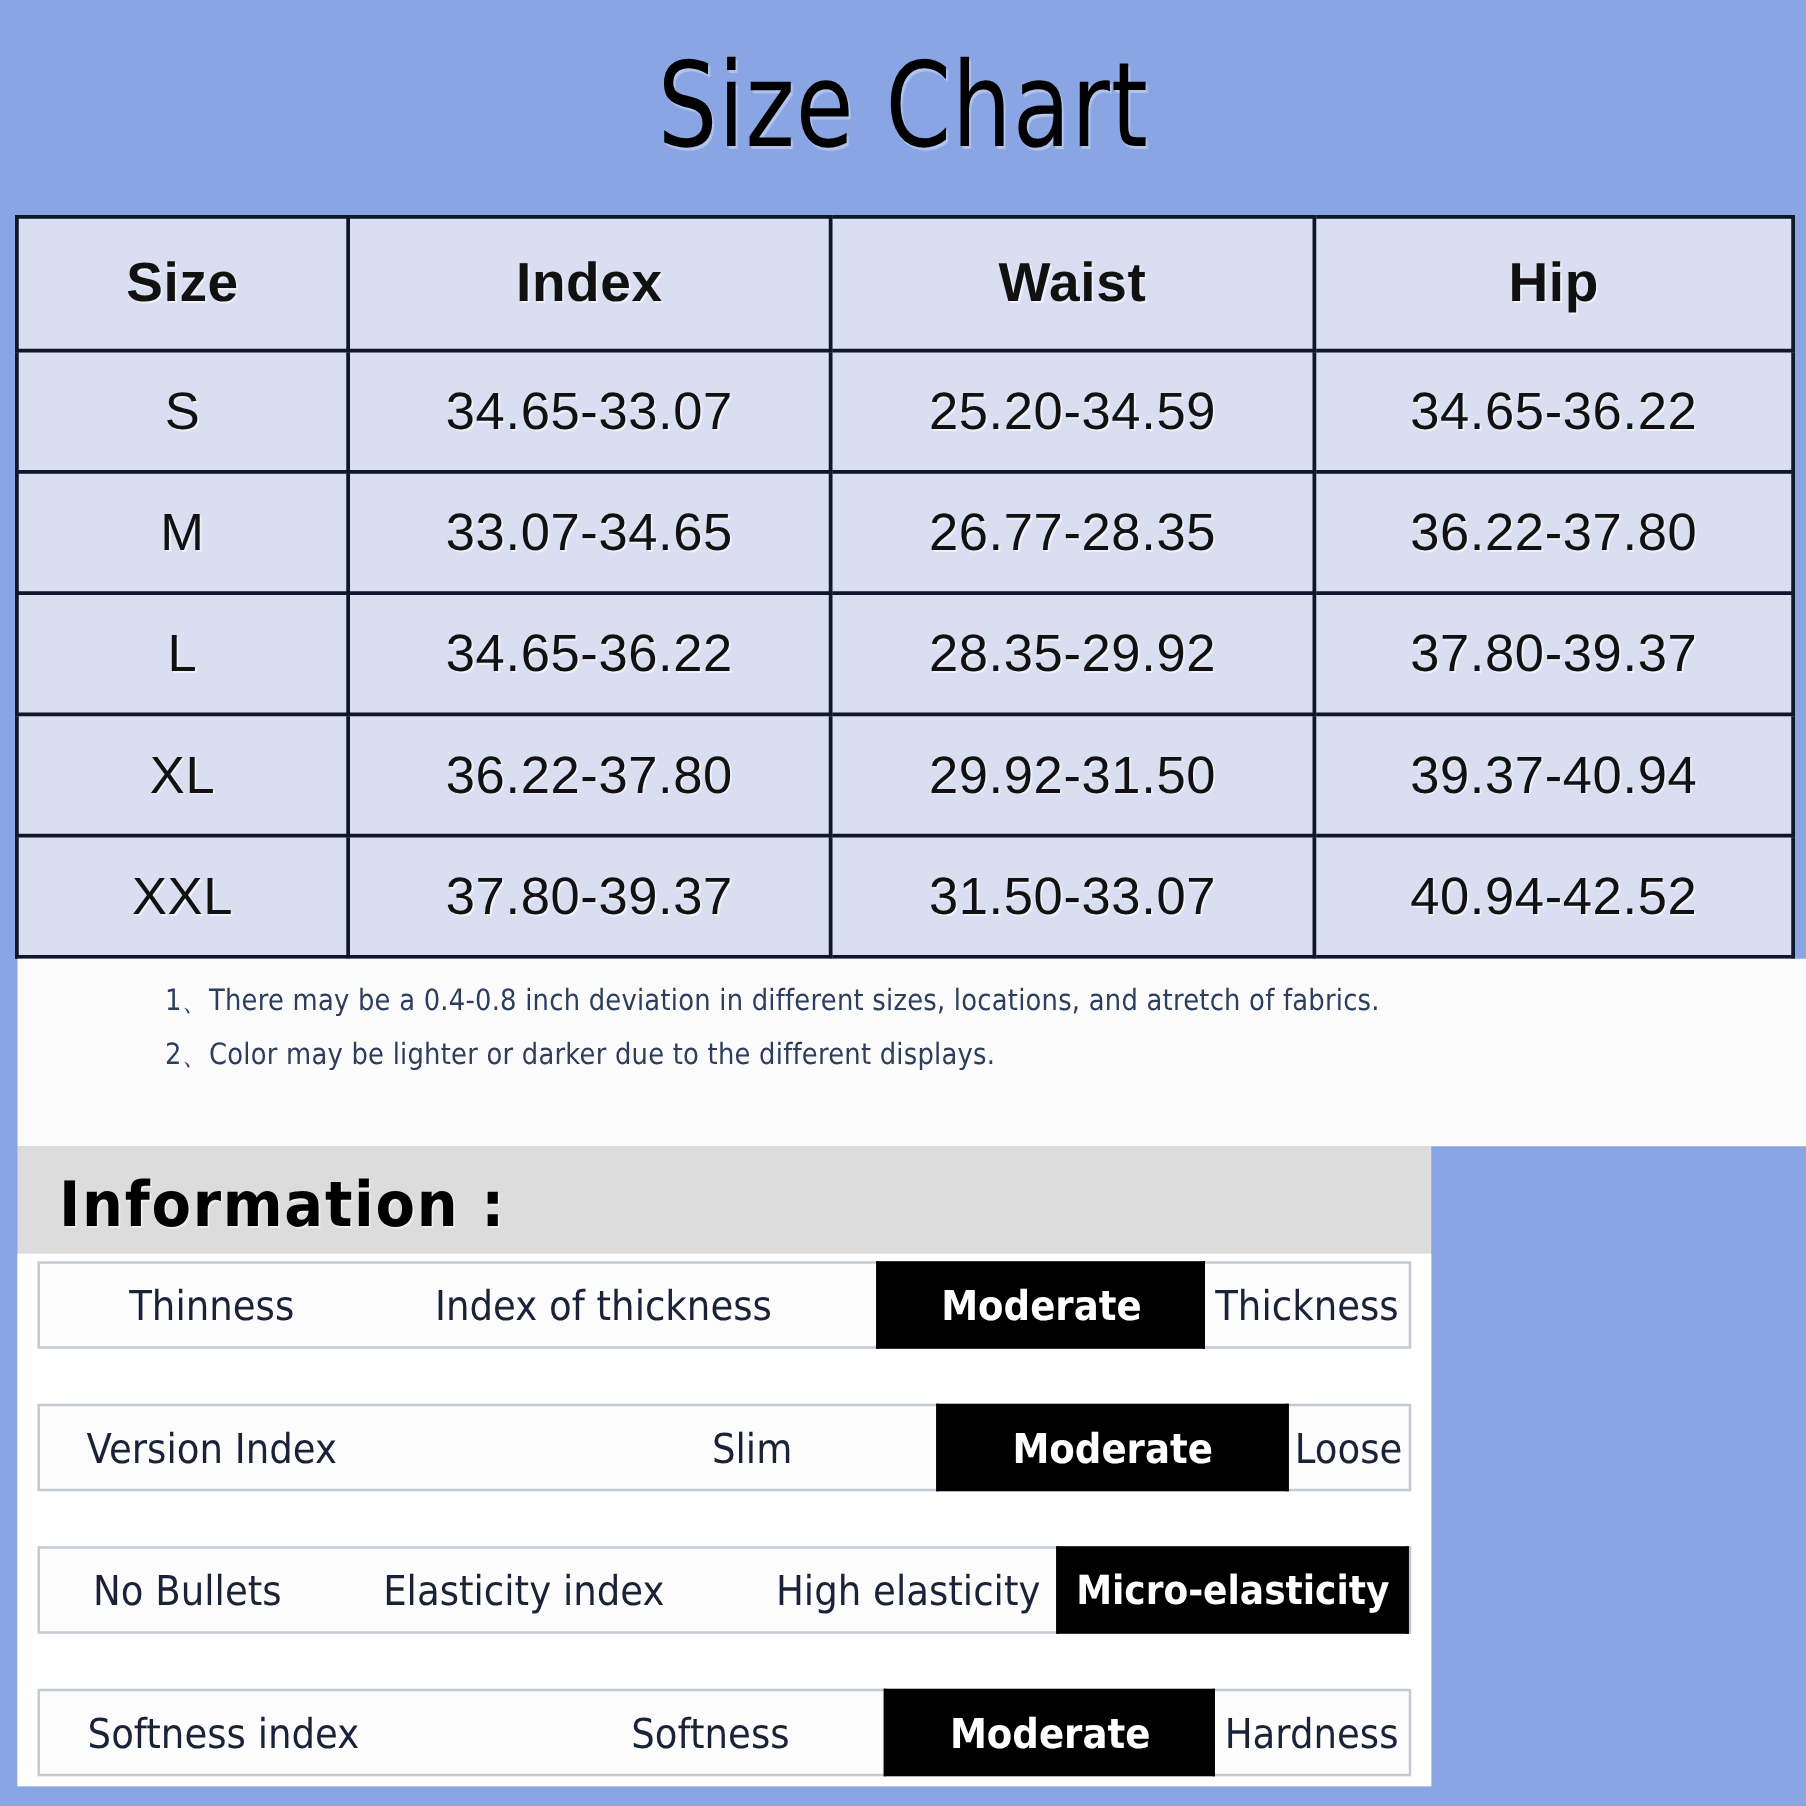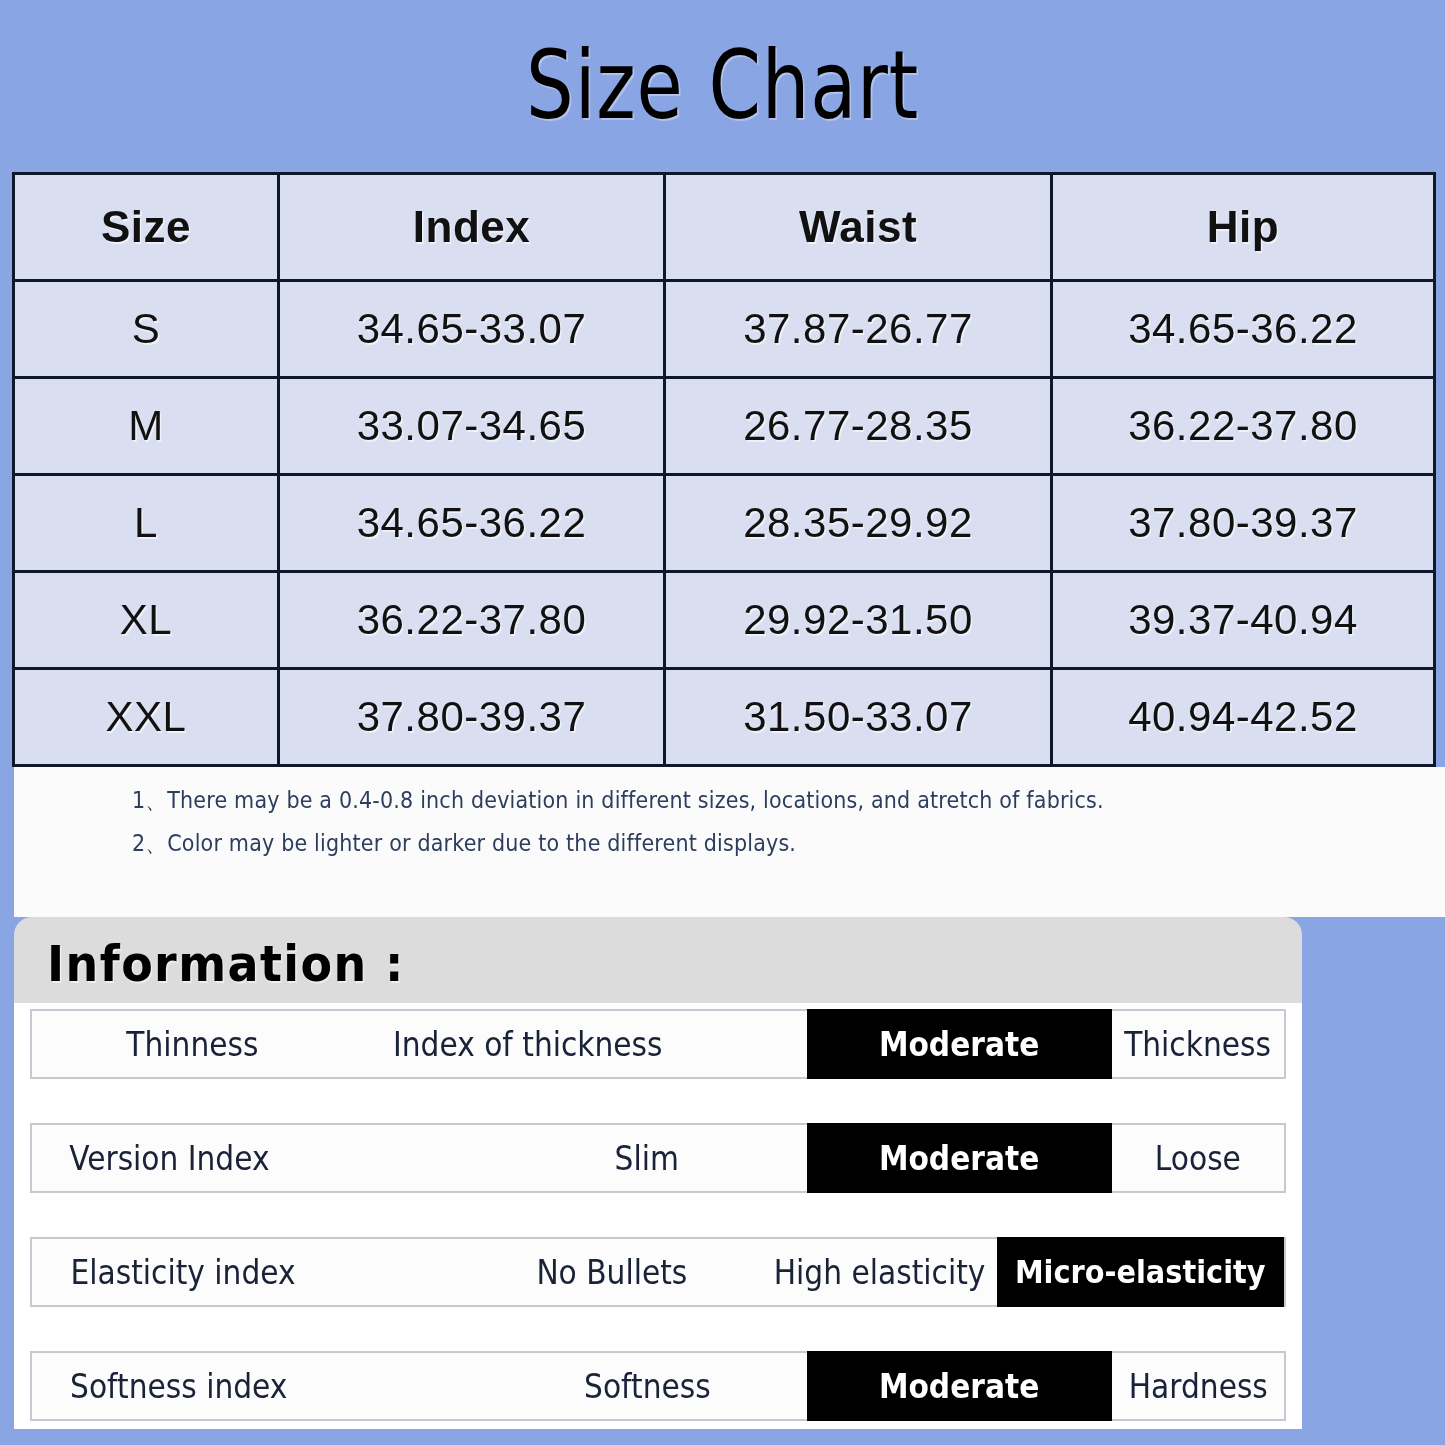--- a/index.html
+++ b/index.html
@@ -99,26 +99,25 @@
     letter-spacing: 0.2px;
   }
   .note-num {
     display: inline-block;
     min-width: 40px;
   }
 
   
   .info-section {
     margin-left: 14px;
-    width: 1288px;
+    width: 1131px;
     background: #dcdcdc;
     padding-top: 6px;
     padding-bottom: 0px;
     box-sizing: border-box;
-    border-radius: 18px;
   }
   .info-heading {
     font-family: "DejaVu Sans", sans-serif;
     font-size: 50px;
     font-weight: bold;
     color: #000;
     padding: 12px 0 10px 36px;
     letter-spacing: 1.5px;
     transform: scaleX(0.92);
     transform-origin: left center;
@@ -190,21 +189,21 @@
         <th>Size</th>
         <th>Index</th>
         <th>Waist</th>
         <th>Hip</th>
       </tr>
     </thead>
     <tbody>
       <tr>
         <td class="size-cell">S</td>
         <td>34.65-33.07</td>
-        <td>37.87-26.77</td>
+        <td>25.20-34.59</td>
         <td>34.65-36.22</td>
       </tr>
       <tr>
         <td class="size-cell">M</td>
         <td>33.07-34.65</td>
         <td>26.77-28.35</td>
         <td>36.22-37.80</td>
       </tr>
       <tr>
         <td class="size-cell">L</td>
@@ -266,25 +265,25 @@
         </div>
       <div class="info-cell ic-mid">
           <span>Moderate</span>
         </div>
       <div class="info-cell ic-right">
           <span>Loose</span>
         </div>
     </div>
 
     <div class="info-row">
+      <div class="info-cell ic-left">
+          <span>No Bullets</span>
+        </div>
       <div class="info-cell ic-label">
           <span>Elasticity index</span>
-        </div>
-      <div class="info-cell ic-left">
-          <span>No Bullets</span>
         </div>
       <div class="info-cell ic-right">
           <span>High elasticity</span>
         </div>
       <div class="info-cell ic-mid mid-narrow">
           <span>Micro-elasticity</span>
         </div>
     </div>
 
     <div class="info-row">

